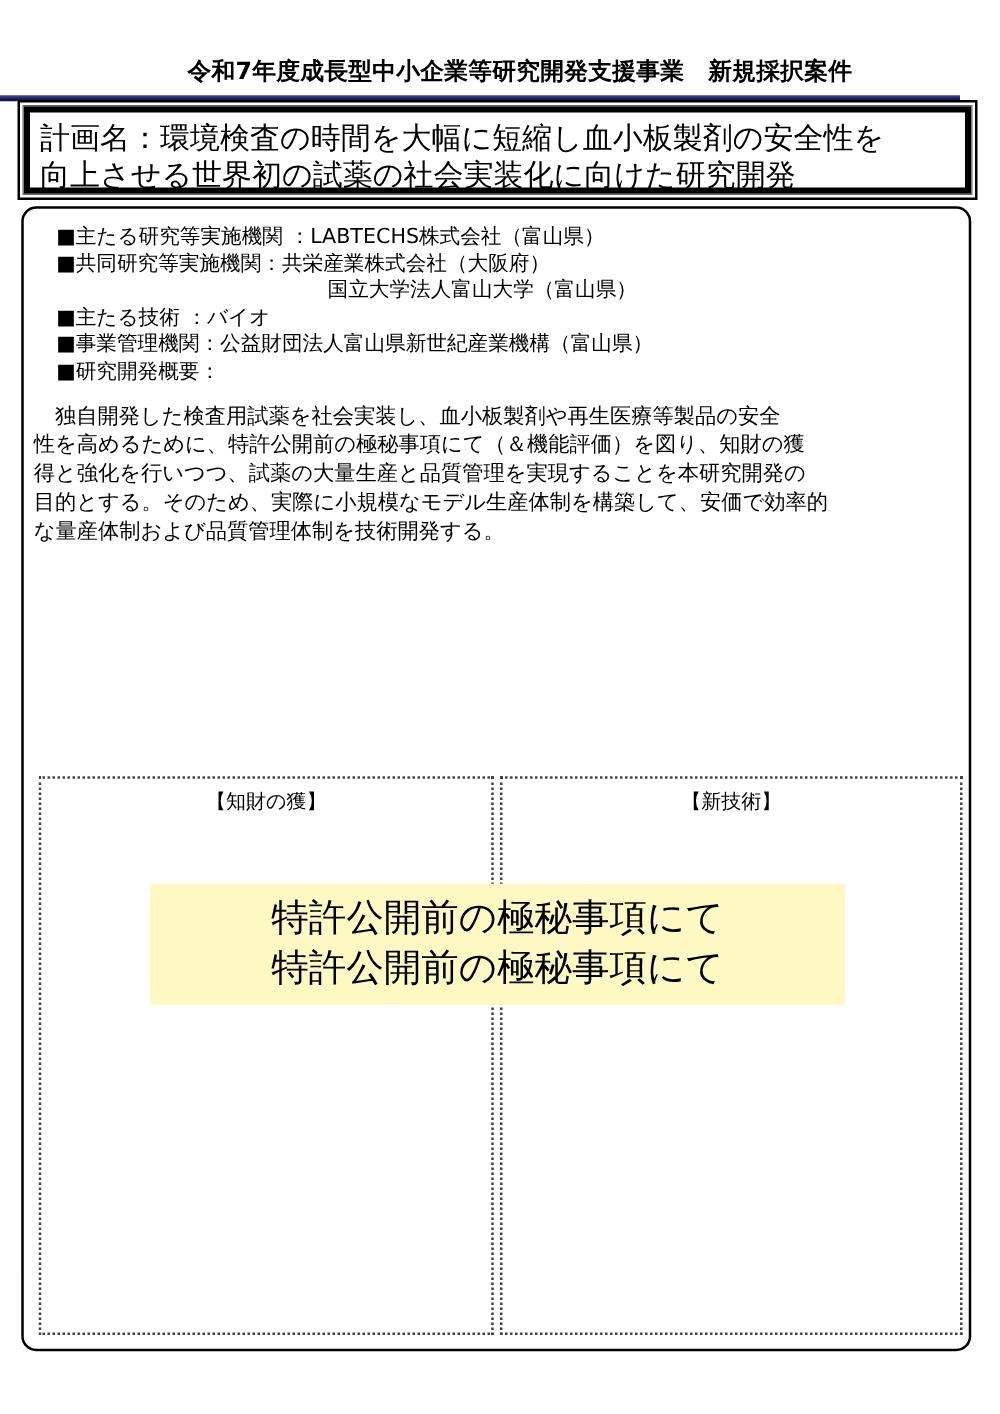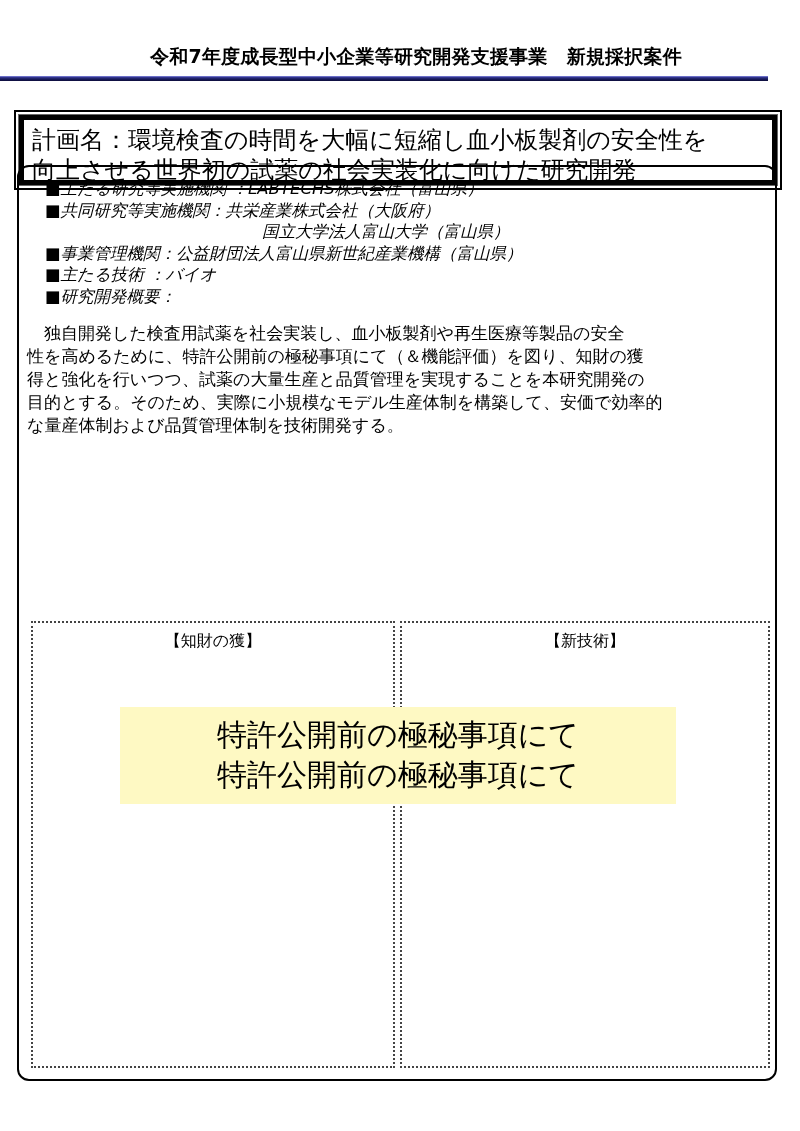--- a/index.html
+++ b/index.html
@@ -23,41 +23,40 @@
     .header-rule {
       position: absolute; left: 0; top: 76px; width: 768px; height: 5px;
       background: linear-gradient(to bottom, #6b6fc8 0px, #6b6fc8 1px, #3a3d9a 1px, #1b1d5e 3px, #0c0c3a 5px);
     }
 
     .plan-box {
       position: absolute; left: 14px; top: 80px; width: 768px; height: 80px;
       border: 2px solid #000;
       background: #fff;
       padding: 3px;
-      margin-top: 30px;
     }
     .plan-box-inner {
       width: 100%; height: 100%;
       border: 5px solid #000;
       outline: 1px solid #666;
       padding: 5px 0 0 8px;
       font-size: 24px;
       line-height: 30px;
     }
     .plan-line { display: block; white-space: nowrap; }
 
     .main-box {
       position: absolute; left: 17px; top: 165px; width: 760px; height: 916px;
       border: 2px solid #000;
       border-radius: 12px;
     }
 
     .info {
       position: absolute; left: 45px; top: 178px; width: 720px;
-      font-size: 16.5px; line-height: 21.5px; font-style: italic;
+      font-size: 16.5px; line-height: 21.5px;
     }
     .info-row { display: block; white-space: nowrap; }
     .indent-row { padding-left: 217px; }
 
     .summary {
       position: absolute; left: 27px; top: 322px; width: 740px;
       font-size: 17px; line-height: 23px;
     }
     .summary-line { display: block; white-space: nowrap; }
 
@@ -95,22 +94,22 @@
       <span class="plan-line">向上させる世界初の試薬の社会実装化に向けた研究開発</span>
     </div>
   </div>
 
   <div class="main-box"></div>
 
   <div class="info">
     <span class="info-row">■主たる研究等実施機関 ：LABTECHS株式会社（富山県）</span>
     <span class="info-row">■共同研究等実施機関：共栄産業株式会社（大阪府）</span>
     <span class="info-row indent-row">国立大学法人富山大学（富山県）</span>
+    <span class="info-row">■主たる技術 ：バイオ</span>
     <span class="info-row">■事業管理機関：公益財団法人富山県新世紀産業機構（富山県）</span>
-    <span class="info-row">■主たる技術 ：バイオ</span>
     <span class="info-row">■研究開発概要：</span>
   </div>
 
   <div class="summary">
     <span class="summary-line">　独自開発した検査用試薬を社会実装し、血小板製剤や再生医療等製品の安全</span>
     <span class="summary-line">性を高めるために、特許公開前の極秘事項にて（＆機能評価）を図り、知財の獲</span>
     <span class="summary-line">得と強化を行いつつ、試薬の大量生産と品質管理を実現することを本研究開発の</span>
     <span class="summary-line">目的とする。そのため、実際に小規模なモデル生産体制を構築して、安価で効率的</span>
     <span class="summary-line">な量産体制および品質管理体制を技術開発する。</span>
   </div>

